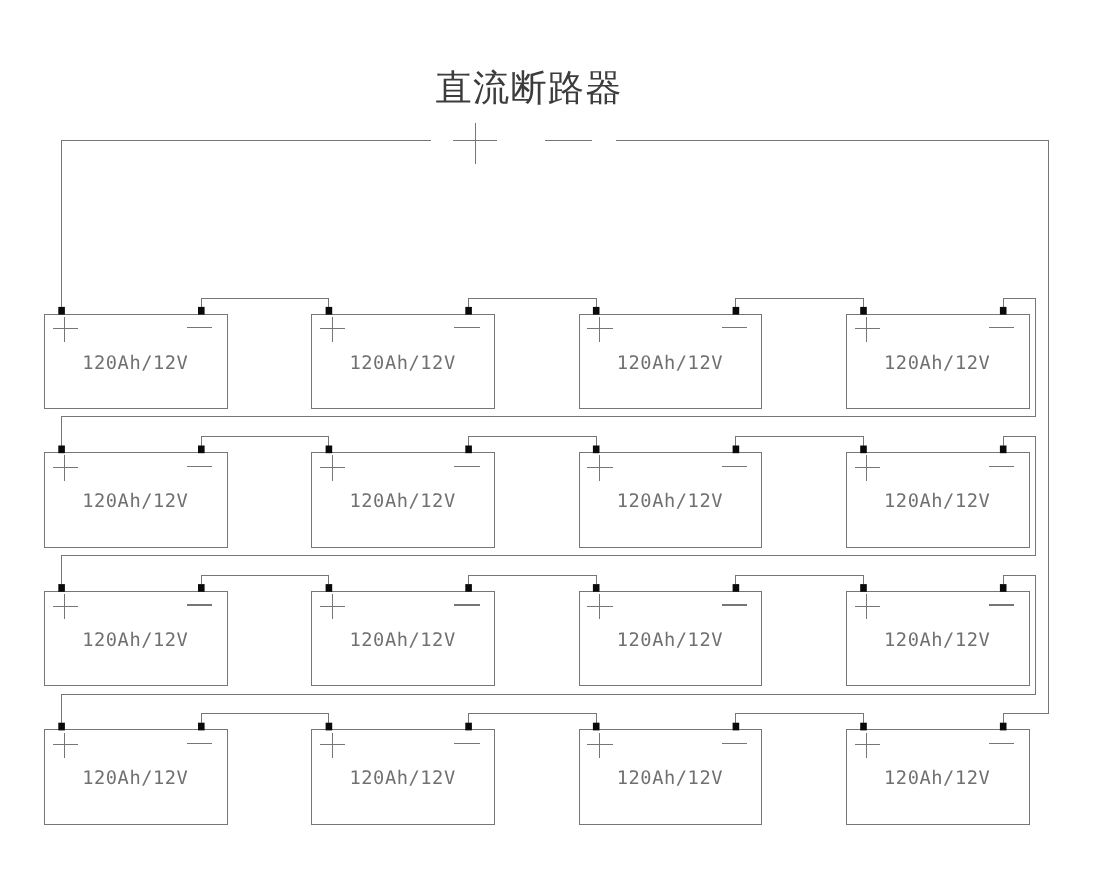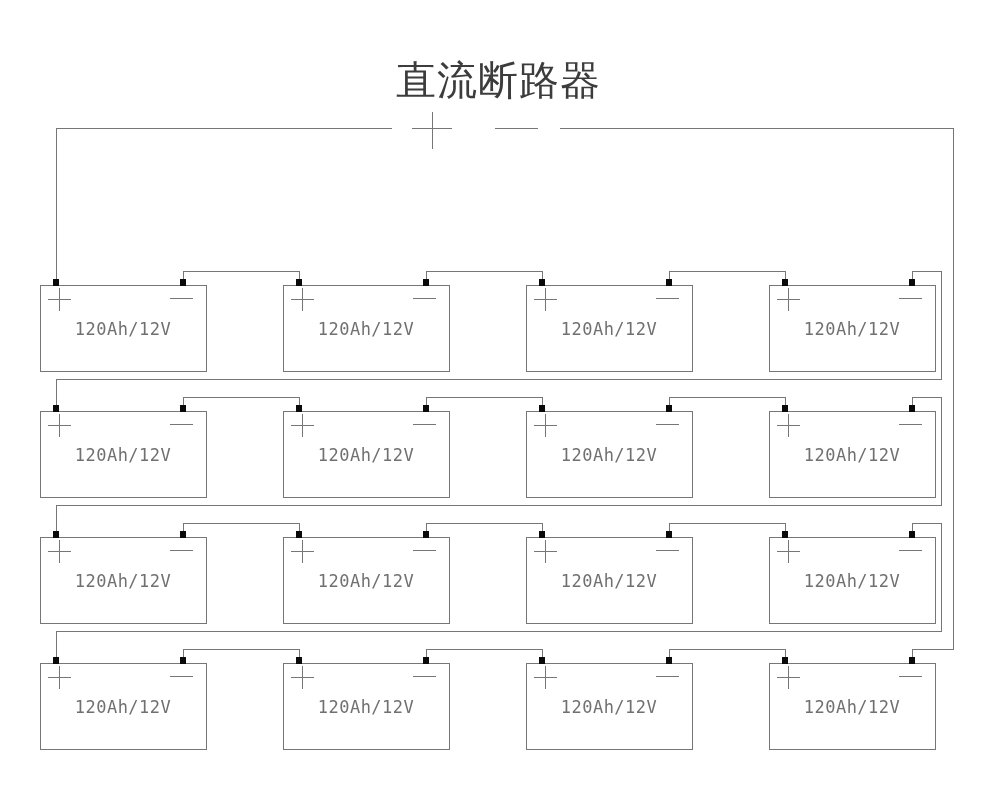--- a/index.html
+++ b/index.html
@@ -12,21 +12,21 @@
     position: relative;
     width: 1000px;
     height: 800px;
     background: #ffffff;
     overflow: hidden;
   }
   .diagram-title {
     position: absolute;
     left: 396px;
     top: 60px;
-    font-size: 40px;
+    font-size: 33px;
     line-height: 40px;
     letter-spacing: 1px;
     color: #3c3c3c;
     font-weight: 400;
     white-space: nowrap;
     font-family: "Liberation Sans", sans-serif;
   }
   svg.circuit {
     position: absolute;
     left: 0;

